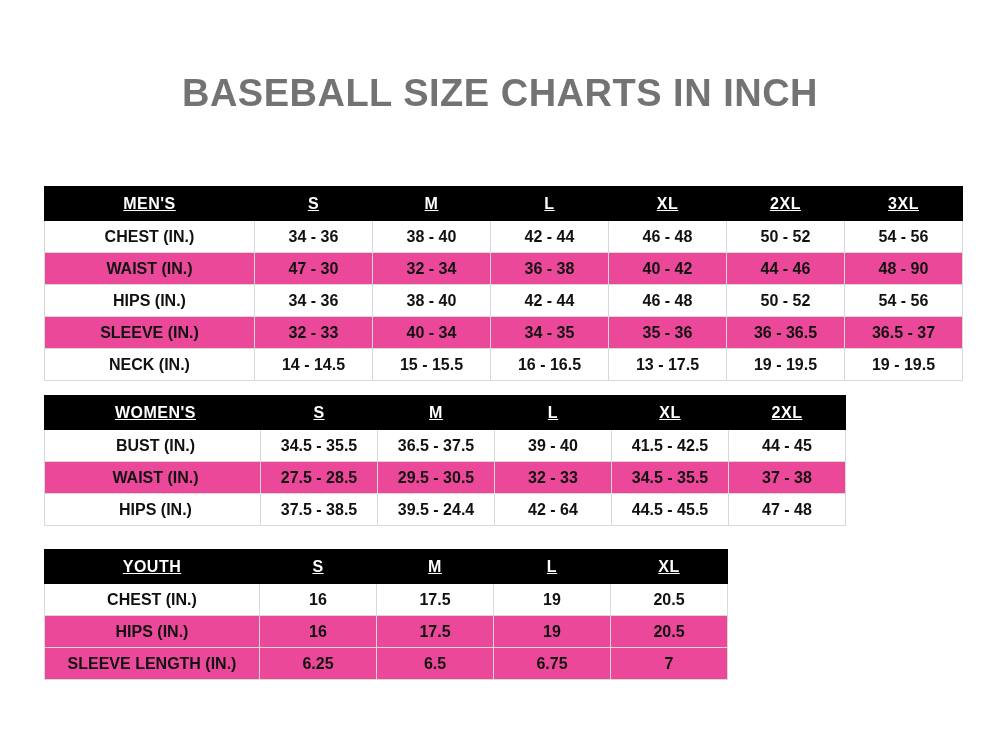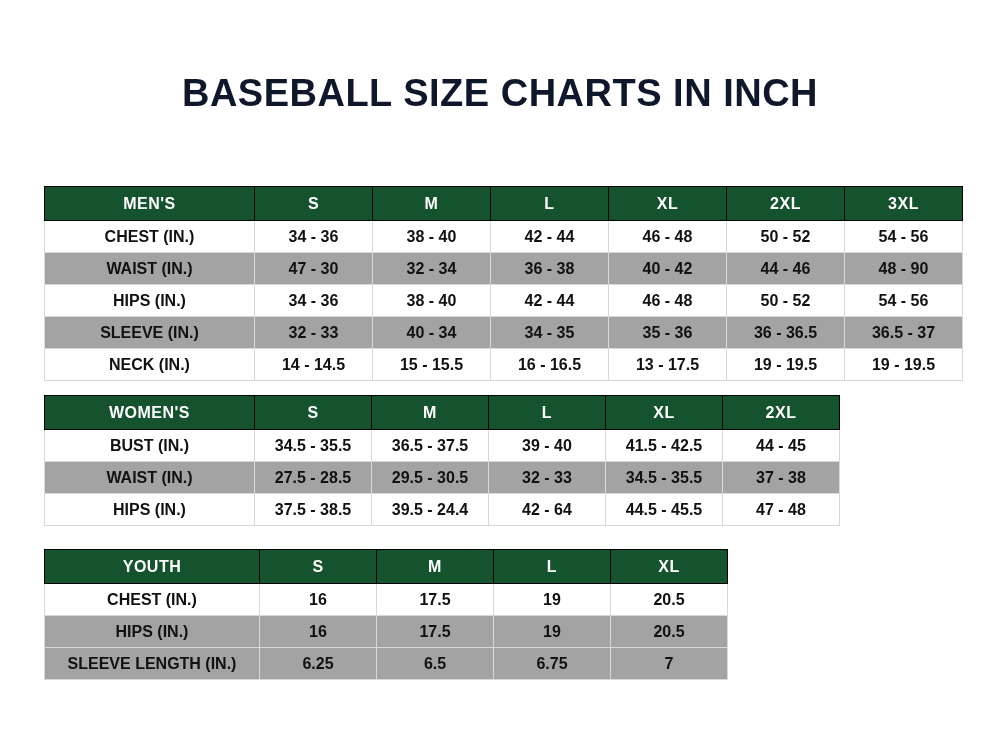--- a/index.html
+++ b/index.html
@@ -23,49 +23,50 @@
   }
   .page-title {
     position: absolute;
     top: 72px;
     left: 0;
     width: 1000px;
     text-align: center;
     font-size: 38px;
     font-weight: bold;
     letter-spacing: 0.5px;
-    color: #0f172a;
+    color: #737373;
   }
 
   table.size-table {
     position: absolute;
     border-collapse: collapse;
     table-layout: fixed;
     font-size: 16px;
   }
   table.size-table td {
     border: 1px solid #d8d8d8;
     text-align: center;
     font-weight: bold;
     padding: 0;
     height: 31px;
     line-height: 31px;
     color: #111111;
     white-space: nowrap;
   }
   table.size-table tr.head td {
-    background: #14532d;
+    background: #000000;
     color: #ffffff;
     border: 1px solid #000000;
     height: 33px;
     line-height: 33px;
     letter-spacing: 0.5px;
+    text-decoration: underline;
   }
   table.size-table tr.alt td {
-    background: #a3a3a3;
+    background: #ec4899;
     margin-top: 14px;
   }
   table.size-table td.row-label {
     font-weight: bold;
   }
   tr.head td.row-label {
     text-align: center;
   }
 
   
@@ -76,21 +77,21 @@
   }
   #table-mens td.row-label { width: 209px; }
   #table-mens td.c { width: 117px; }
 
   
   #table-womens {
     top: 395px;
     left: 44px;
     width: 790px;
   }
-  #table-womens td.row-label { width: 209px; }
+  #table-womens td.row-label { width: 209px; padding-left: 6px; }
   #table-womens td.c { width: 116px; }
 
   
   #table-youth {
     top: 549px;
     left: 44px;
     width: 678px;
   }
   #table-youth td.row-label { width: 214px; }
   #table-youth td.c { width: 116px; }

